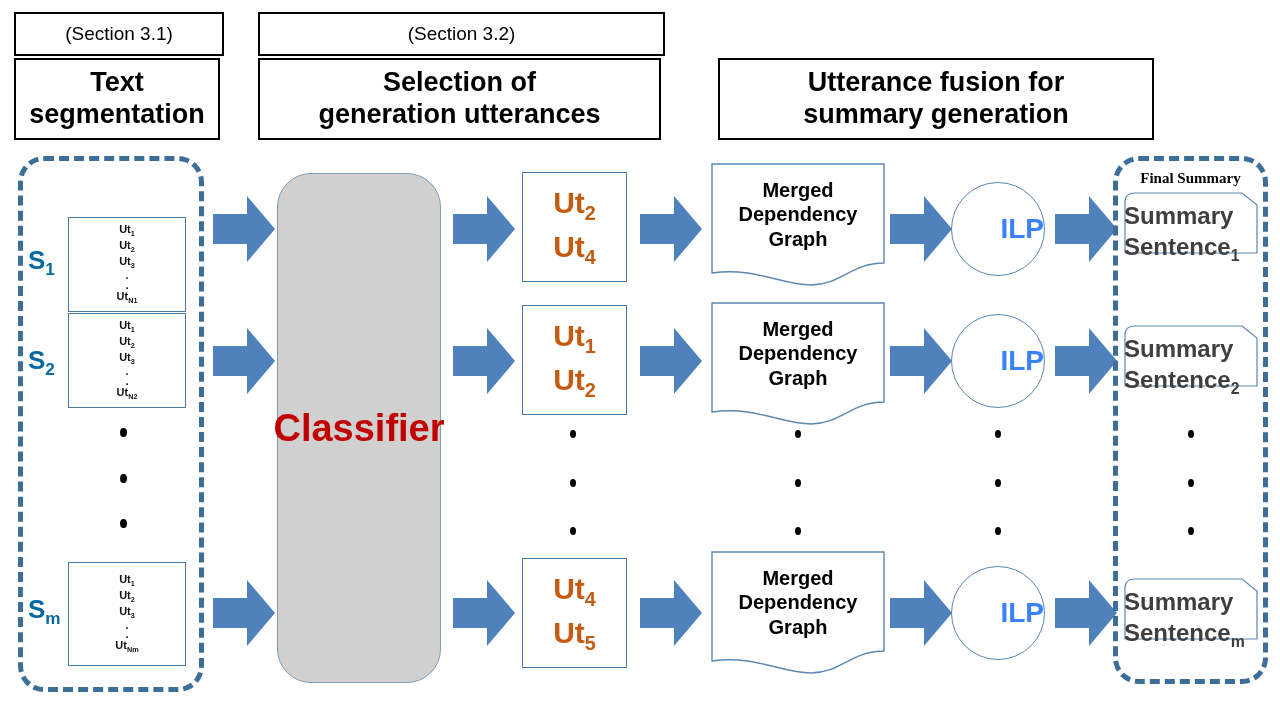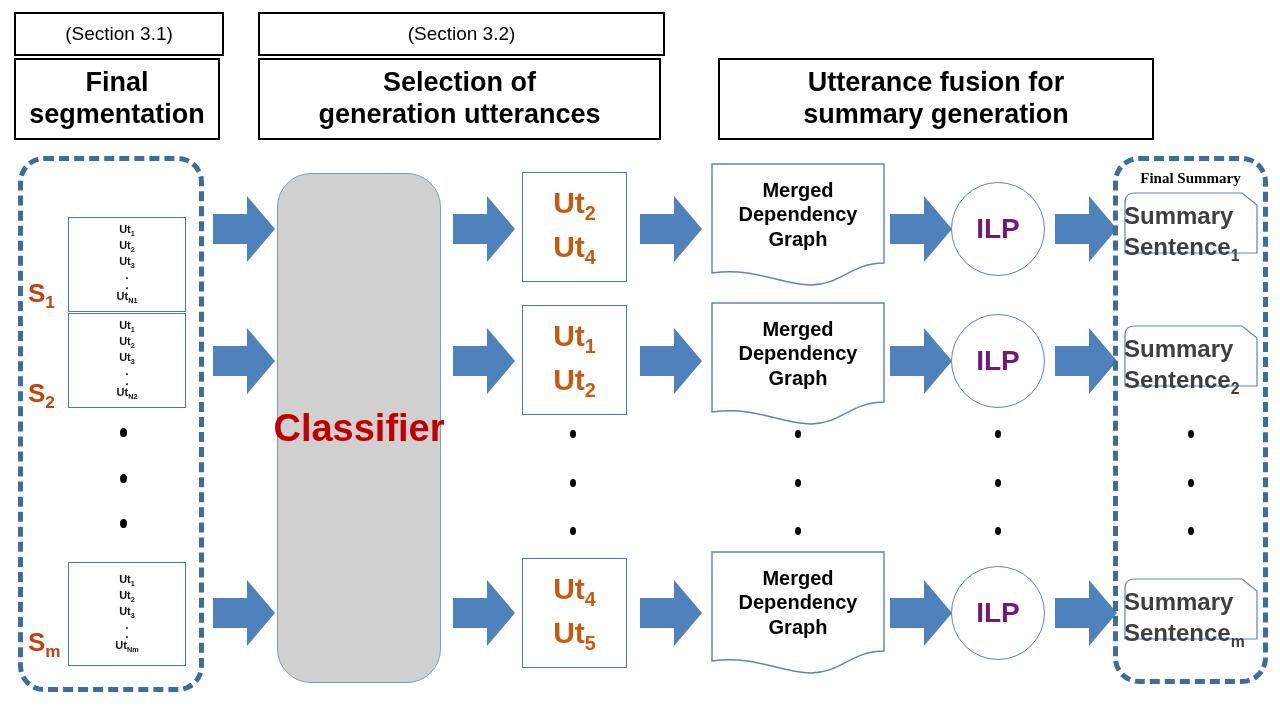--- a/index.html
+++ b/index.html
@@ -78,23 +78,22 @@
   }
   .seg-box .ut { white-space: nowrap; }
   .seg-box .dot-mini {
     font-size: 11px;
     line-height: 0.85;
     font-weight: bold;
   }
   .seg-label {
     font-size: 26px;
     font-weight: bold;
-    color: #c2410c;
+    color: #0369a1;
     font-family: "Liberation Sans", sans-serif;
-    margin-top: 33px;
   }
   sub { font-size: 0.66em; }
 
   
   .classifier-box {
     background: #d0d0d0;
     border: 1px solid #7f9db9;
     border-radius: 34px;
     box-sizing: border-box;
     display: flex;
@@ -137,24 +136,24 @@
   }
 
   
   .ilp-circle {
     border: 1px solid #5b87b3;
     border-radius: 50%;
     background: #fff;
     box-sizing: border-box;
     display: flex;
     align-items: center;
-    justify-content: center;
+    justify-content: flex-end;
     font-size: 28px;
     font-weight: bold;
-    color: #701a75;
+    color: #3b82f6;
   }
 
   
   .sum-shape { position: absolute; }
   .sum-shape svg { display: block; }
   .sum-text {
     position: absolute;
     left: 0;
     right: 0;
     text-align: left;
@@ -186,21 +185,21 @@
 </style>
 </head>
 <body>
 
 <div id="stage">
 
   <div class="abs sec-tag" style="left:14px; top:12px; width:206px; height:40px;">
     <span>(Section 3.1)</span>
   </div>
   <div class="abs sec-title" style="left:14px; top:58px; width:206px; height:82px;">
-    <span style="white-space:pre-line;">Final
+    <span style="white-space:pre-line;">Text
 segmentation</span>
   </div>
 
   <div class="abs sec-tag" style="left:258px; top:12px; width:403px; height:40px;">
     <span>(Section 3.2)</span>
   </div>
   <div class="abs sec-title" style="left:258px; top:58px; width:403px; height:82px;">
     <span style="white-space:pre-line;">Selection of
 generation utterances</span>
   </div>

